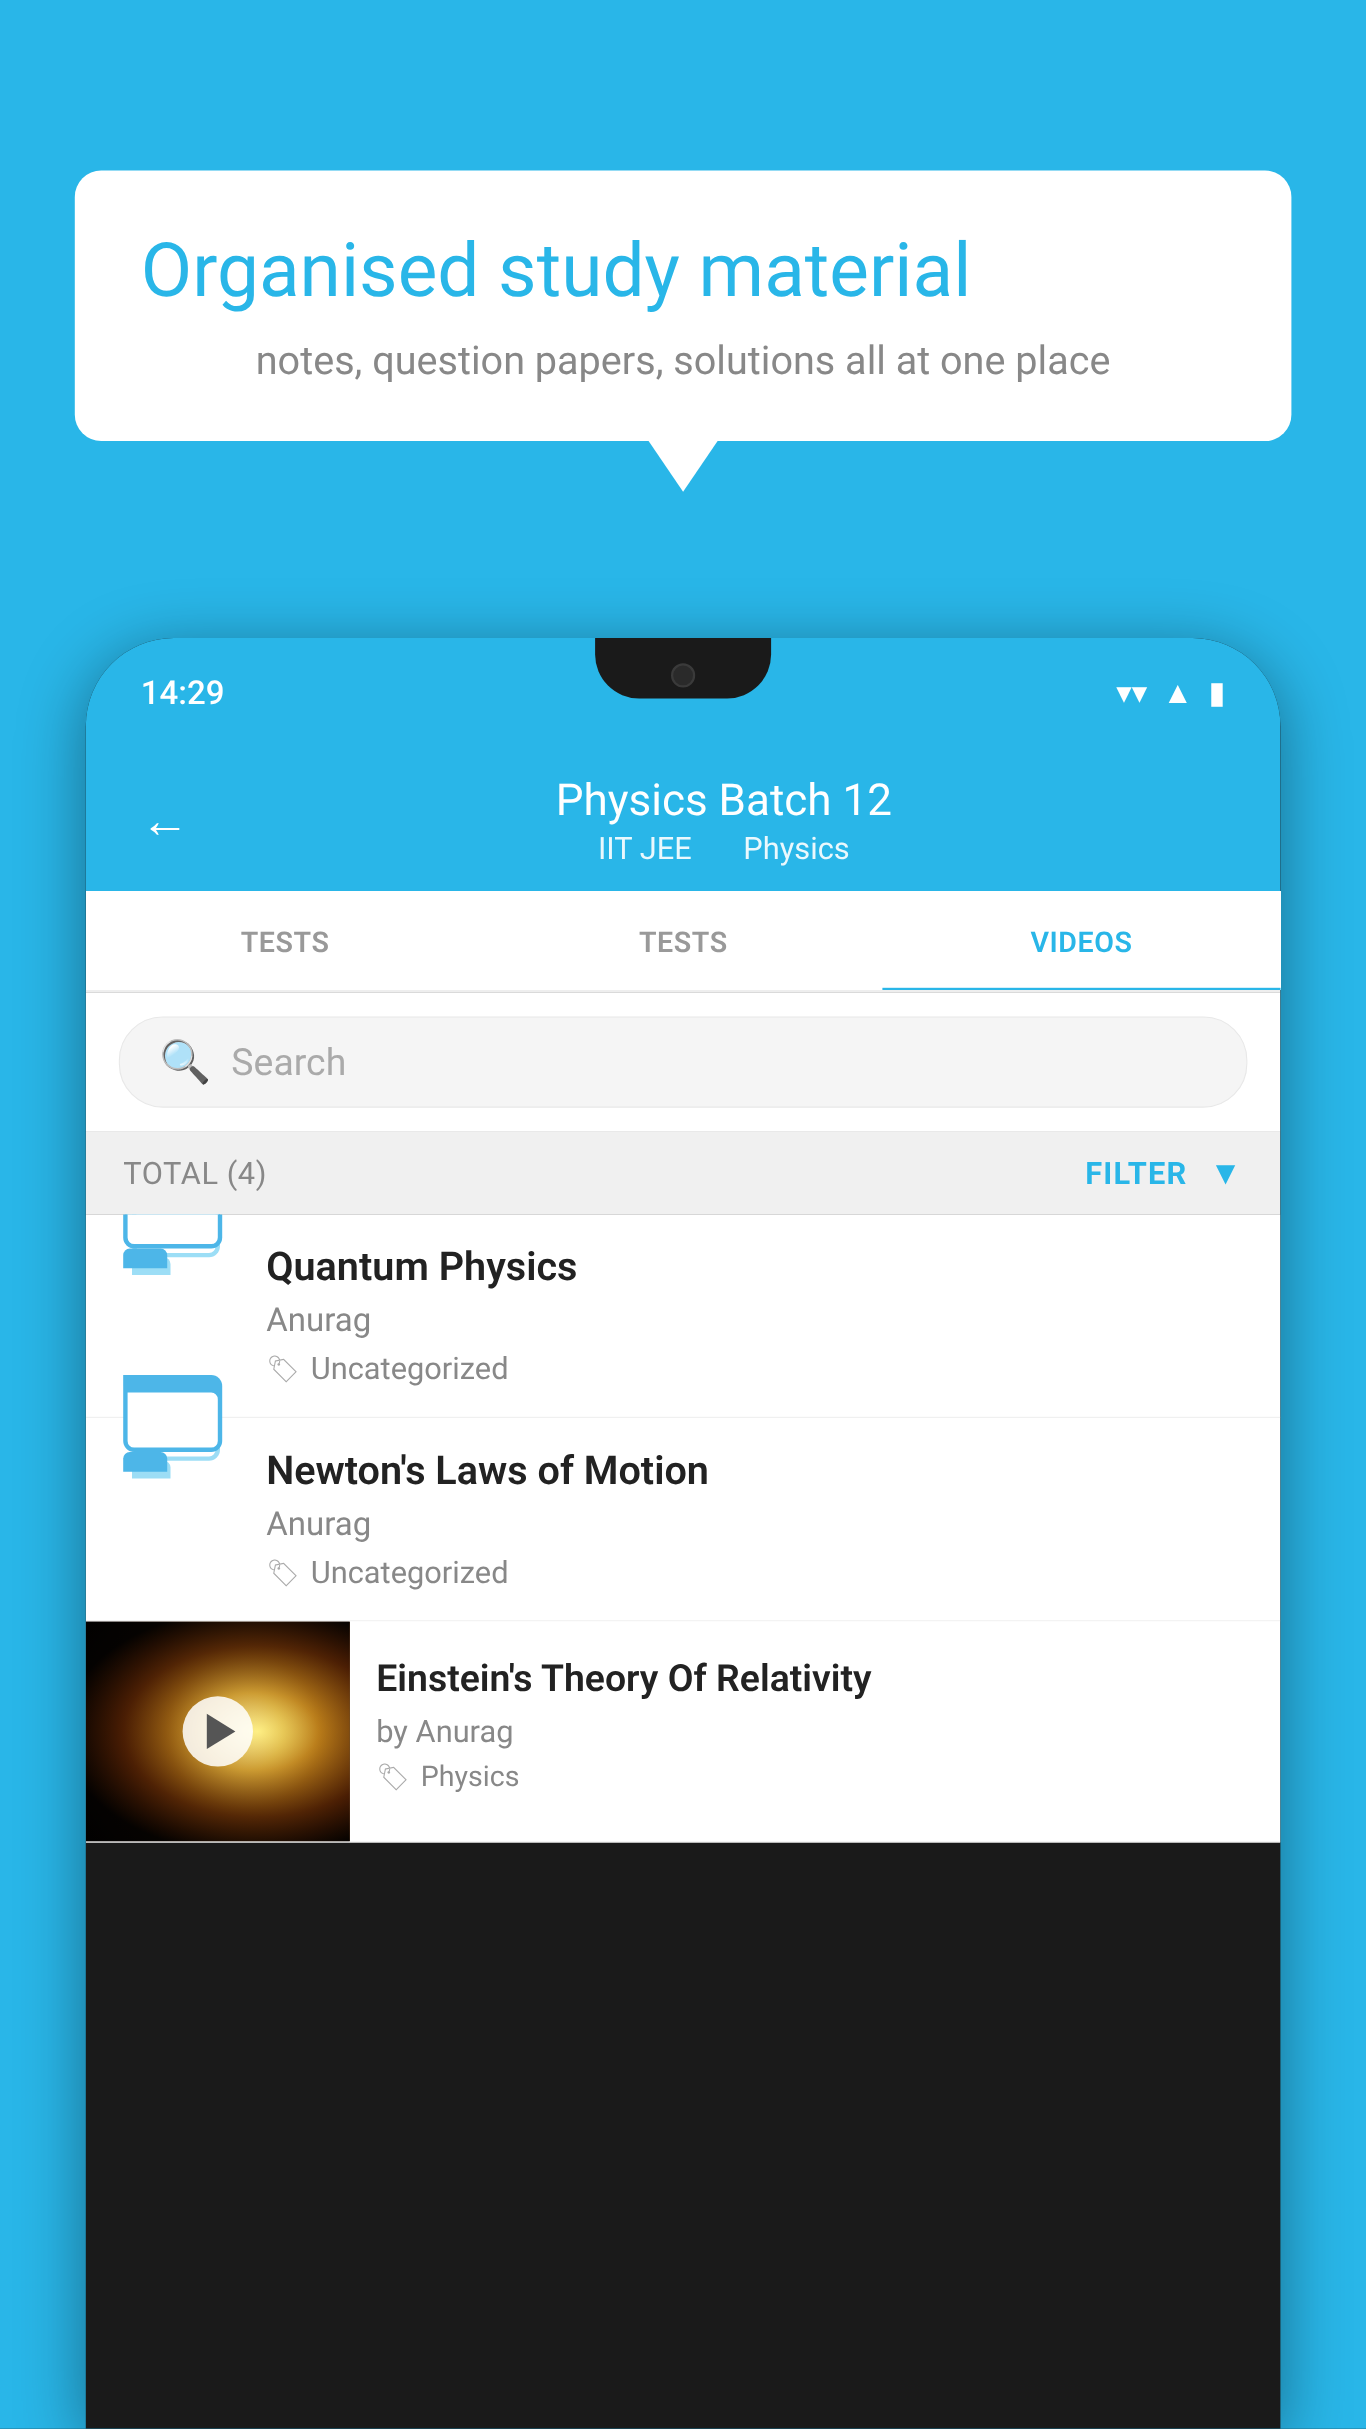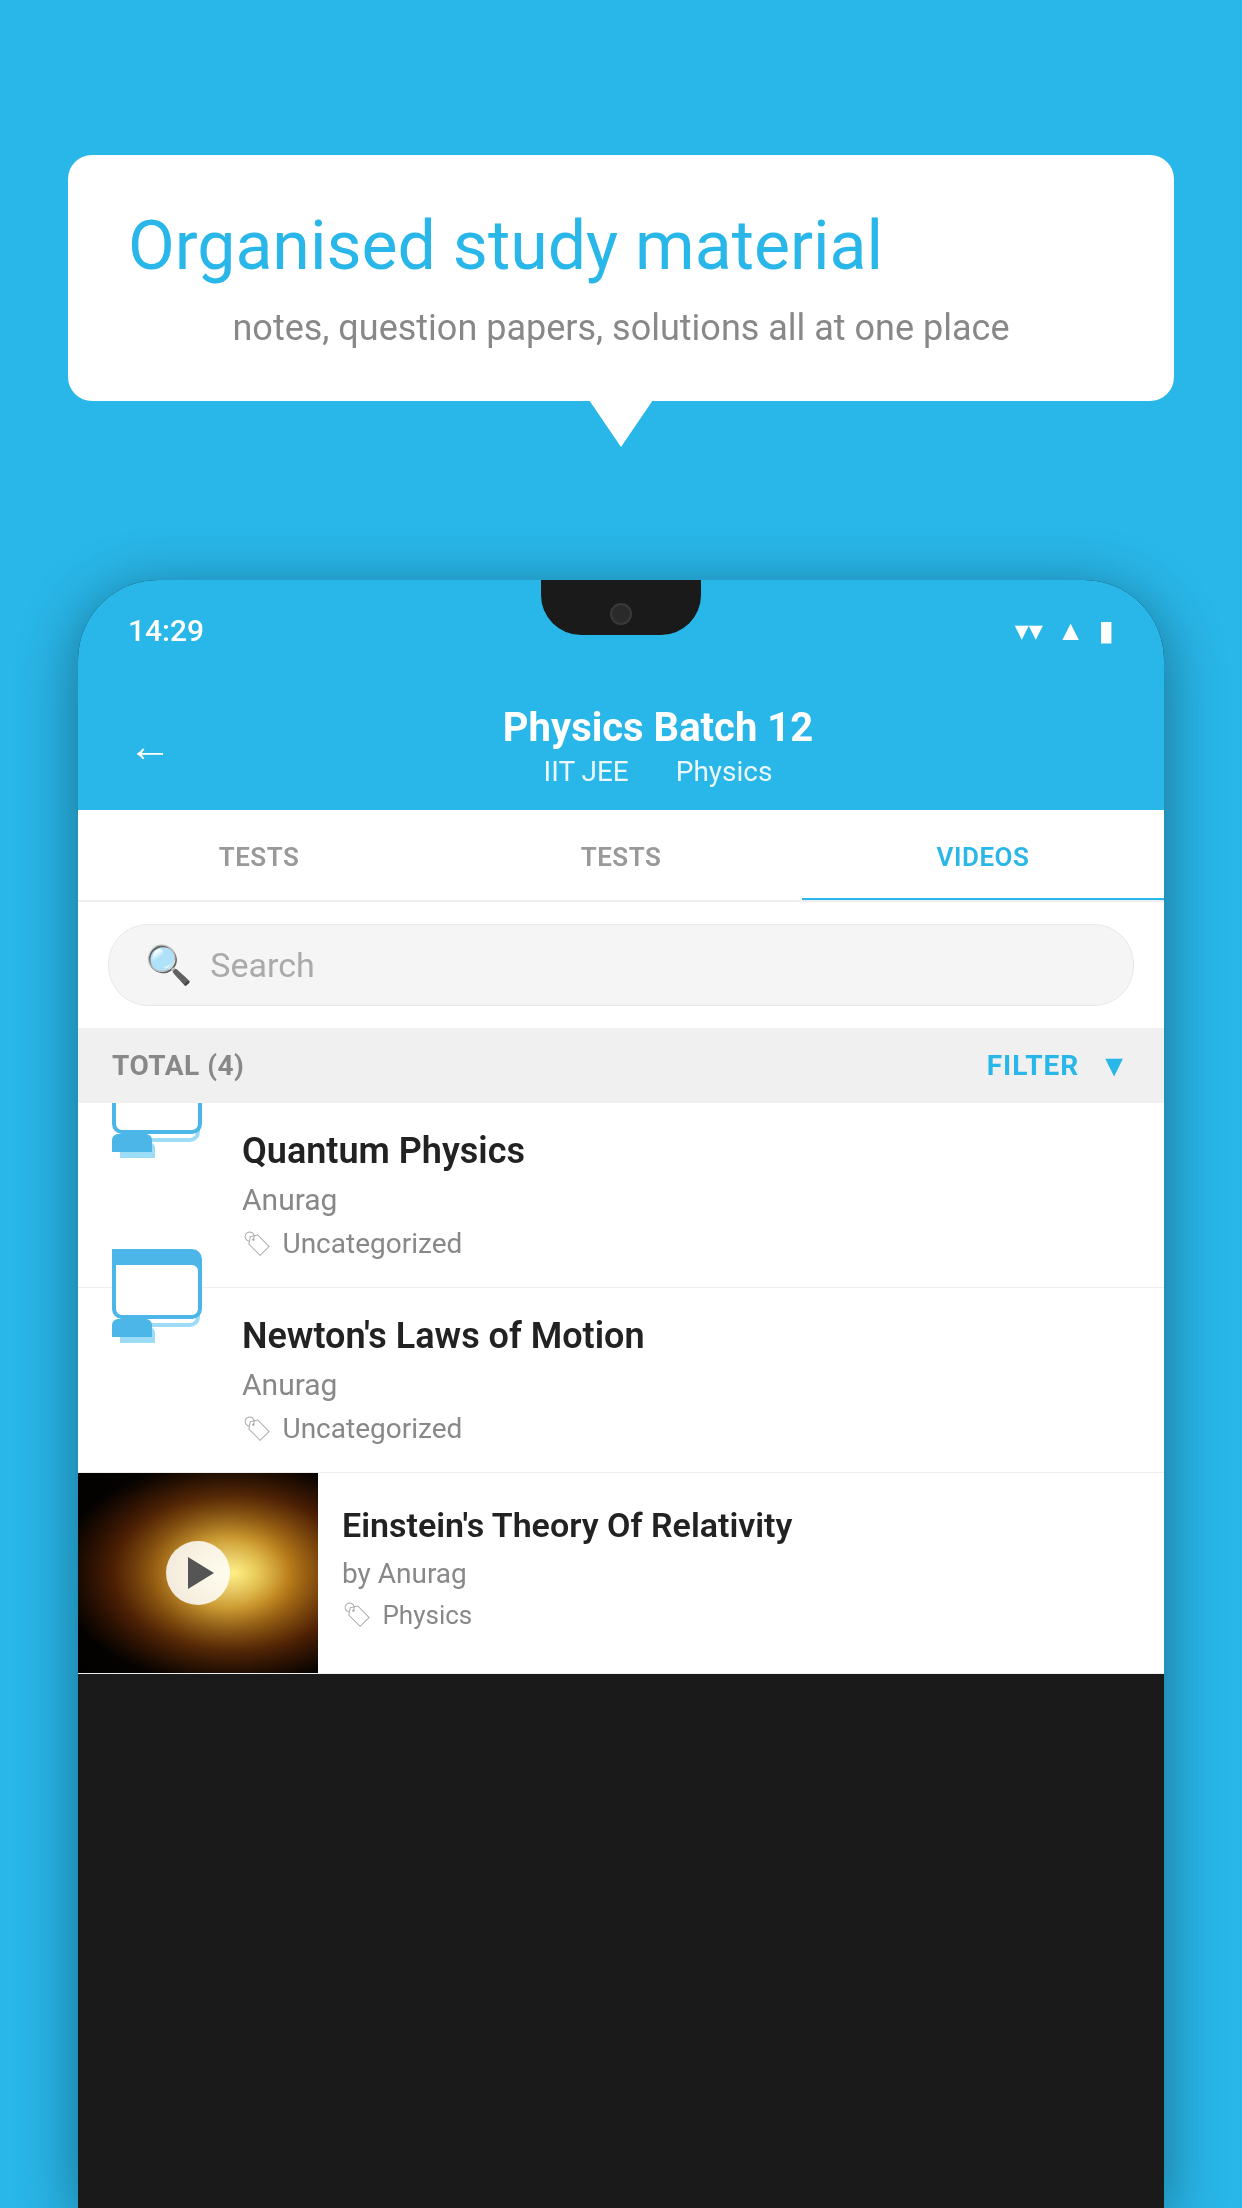--- a/index.html
+++ b/index.html
@@ -143,21 +143,21 @@
     }
 
     .header-title-group {
       text-align: center;
       flex: 1;
     }
 
     .header-title {
       color: white;
       font-size: 40px;
-      font-weight: 700;
+      font-weight: 400;
     }
 
     .header-subtitle {
       color: rgba(255,255,255,0.9);
       font-size: 28px;
       margin-top: 4px;
     }
 
     .header-subtitle span {
       margin: 0 10px;
@@ -229,21 +229,21 @@
       background: #f0f0f0;
       padding: 20px 34px;
       display: flex;
       align-items: center;
       justify-content: space-between;
     }
 
     .total-count {
       color: #888;
       font-size: 28px;
-      font-weight: 700;
+      font-weight: 400;
       letter-spacing: 0.5px;
     }
 
     .filter-btn {
       display: flex;
       align-items: center;
       gap: 20px;
       color: #29b6e8;
       font-size: 28px;
       font-weight: 700;

